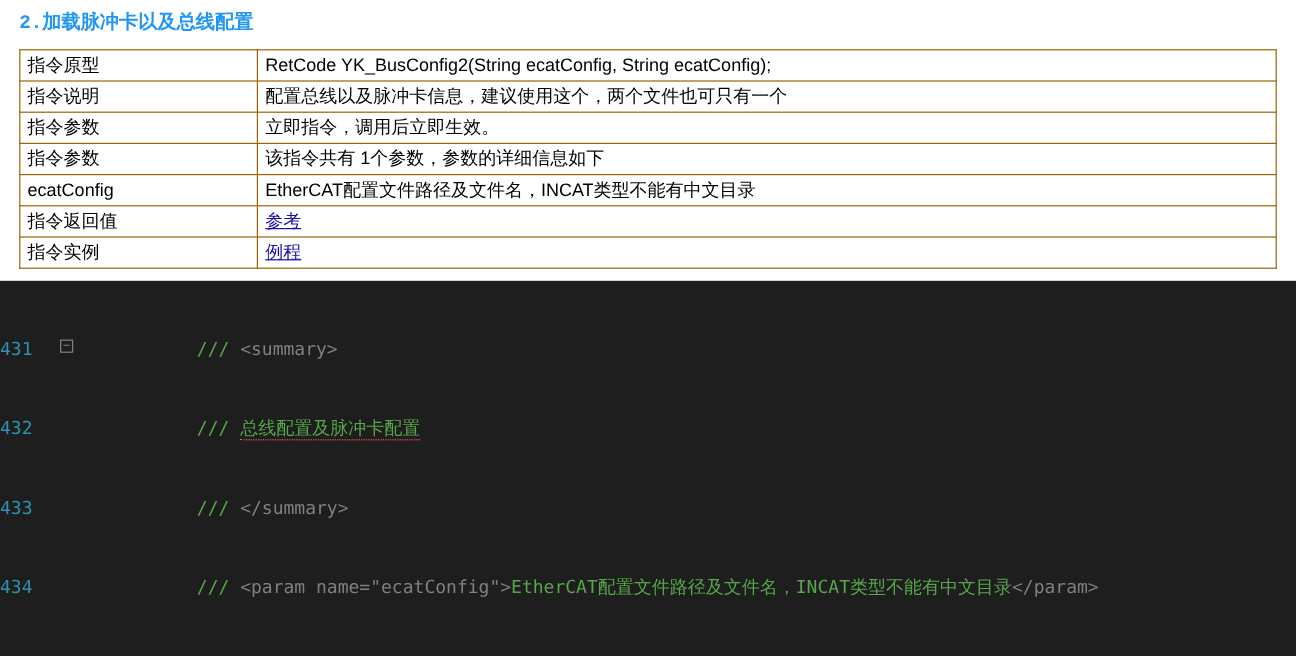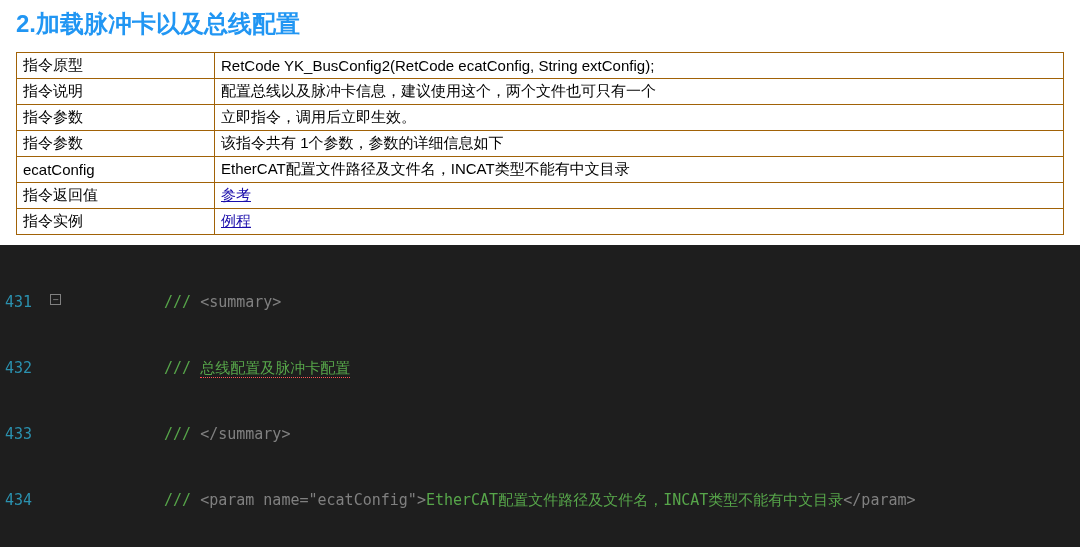--- a/index.html
+++ b/index.html
@@ -1,45 +1,45 @@
 <!DOCTYPE html>
 <html><head>
 <meta charset="utf-8">
 <style>
   * { box-sizing: border-box; margin: 0; padding: 0; }
   body { font-family: "Microsoft YaHei", Arial, sans-serif; font-size: 15px; background: #fff; color: #000; width: 1080px; }
-  .heading { color: #2196f3; font-weight: bold; font-size: 24px; padding: 8px 16px 12px 16px; }
+  .heading { color: #2196f3; font-weight: bold; font-size: 16px; padding: 8px 16px 12px 16px; font-family: Liberation Mono, monospace; }
   .tbl-wrap { padding: 0 16px 10px 16px; }
   table { border-collapse: collapse; width: 100%; table-layout: fixed; }
   td { border: 1px solid #a16207; padding: 3px 6px; font-size: 15px; vertical-align: middle; background: #fff; }
   td.key { width: 198px; }
   a.link { color: #1a0dab; text-decoration: underline; cursor: pointer; }
   
   .editor { background: #1e1e1e; font-family: "Microsoft YaHei", Consolas, monospace; font-size: 15px; line-height: 22px; padding: 2px 0 2px 0; white-space: pre; position: relative; }
   .row { display: flex; align-items: flex-start; }
-  .ln { width: 36px; text-align: right; color: #2b91af; padding-right: 4px; flex-shrink: 0; }
+  .ln { width: 36px; text-align: left; color: #2b91af; padding-right: 4px; flex-shrink: 0; }
   .gutter { width: 40px; flex-shrink: 0; position: relative; }
   .gutter .fold { position: absolute; left: 14px; top: 3px; width: 11px; height: 11px; border: 1px solid #808080; color: #808080; font-size: 10px; line-height: 9px; text-align: center; background: #1e1e1e; }
   .gutter .vline { position: absolute; left: 19px; top: 0; bottom: 0; border-left: 1px solid #555; }
   .code { flex: 1; padding-left: 88px; color: #dcdcdc; }
   .c-green { color: #57a64a; }
   .c-gray { color: #808080; text-align: center; }
   .underline-red { border-bottom: 1px dotted #ff5555; }
 </style>
 </head>
 <body>
 
 <div class="heading">2.加载脉冲卡以及总线配置</div>
 
 <div class="tbl-wrap">
   <table>
     <tbody id="tbody">
         <tr>
           <td class="key">指令原型</td>
-          <td>RetCode YK_BusConfig2(RetCode ecatConfig, String extConfig);</td>
+          <td>RetCode YK_BusConfig2(String ecatConfig, String ecatConfig);</td>
         </tr>
         <tr>
           <td class="key">指令说明</td>
           <td>配置总线以及脉冲卡信息，建议使用这个，两个文件也可只有一个</td>
         </tr>
         <tr>
           <td class="key">指令参数</td>
           <td>立即指令，调用后立即生效。</td>
         </tr>
         <tr>

